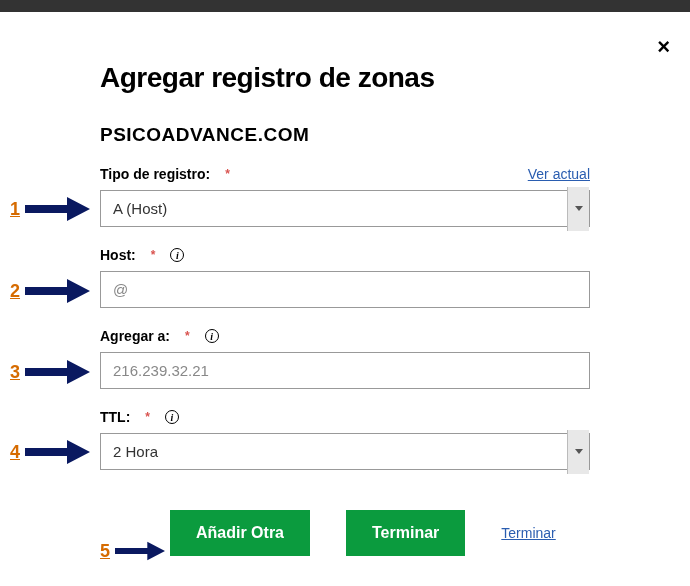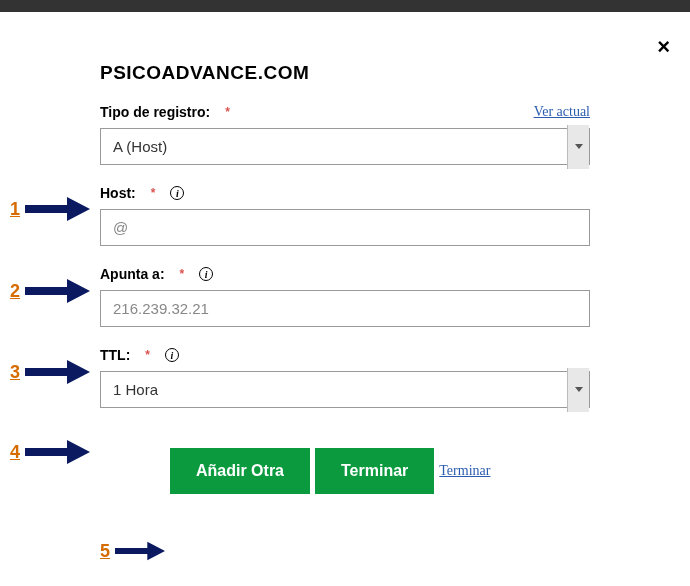--- a/index.html
+++ b/index.html
@@ -75,21 +75,20 @@
       font-size: 10px;
       font-style: italic;
       font-family: serif;
       font-weight: bold;
     }
     .link {
       color: #2a5db0;
       text-decoration: underline;
       font-size: 14px;
       cursor: pointer;
-      font-family: Liberation Serif, serif;
     }
     .select-box, .text-input {
       width: 100%;
       height: 37px;
       border: 1px solid #999;
       padding: 0 12px;
       font-size: 15px;
       color: #333;
       background: #fff;
     }
@@ -113,21 +112,21 @@
       justify-content: center;
       font-size: 10px;
       color: #555;
     }
     .text-input {
       color: #888;
     }
     .actions {
       display: flex;
       align-items: center;
-      gap: 5px;
+      gap: 36px;
       margin-top: 40px;
       margin-left: 70px;
     }
     .btn {
       border: none;
       color: #fff;
       background: #0b9b3e;
       font-size: 16px;
       font-weight: 800;
       padding: 14px 26px;
@@ -156,20 +155,21 @@
     .arrow-annot-5 { top: 540px; left: 100px; }
   </style>
 </head>
 <body>
 
 <div class="top-bar"></div>
 
 <div class="close-btn">×</div>
 
 <div class="container">
+  <h1 class="title">Agregar registro de zonas</h1>
   <div class="domain">PSICOADVANCE.COM</div>
 
   <div class="field-group">
     <div class="field-header">
       <div class="field-label-wrap">
         <span class="field-label">Tipo de registro:</span>
         <span class="required">*</span>
       </div>
       <a class="link">Ver actual</a>
     </div>
@@ -190,38 +190,38 @@
         <span class="required">*</span>
         <span class="info-icon">i</span>
       </div>
     </div>
     <input type="text" class="text-input" value="@" style="">
   </div>
 
   <div class="field-group">
     <div class="field-header">
       <div class="field-label-wrap">
-        <span class="field-label">Apunta a:</span>
+        <span class="field-label">Agregar a:</span>
         <span class="required">*</span>
         <span class="info-icon">i</span>
       </div>
     </div>
     <input type="text" class="text-input" value="216.239.32.21" style="">
   </div>
 
   <div class="field-group">
     <div class="field-header">
       <div class="field-label-wrap">
         <span class="field-label">TTL:</span>
         <span class="required">*</span>
         <span class="info-icon">i</span>
       </div>
     </div>
     <div class="select-box">
-      <span class="select-value">1 Hora</span>
+      <span class="select-value">2 Hora</span>
       <span class="select-chevron">
         <svg width="8" height="5" viewBox="0 0 8 5">
             <path d="M0 0 L8 0 L4 5 Z" fill="#555"></path>
           </svg>
       </span>
     </div>
   </div>
 
   <div class="actions">
     <button class="btn">Añadir Otra</button>

